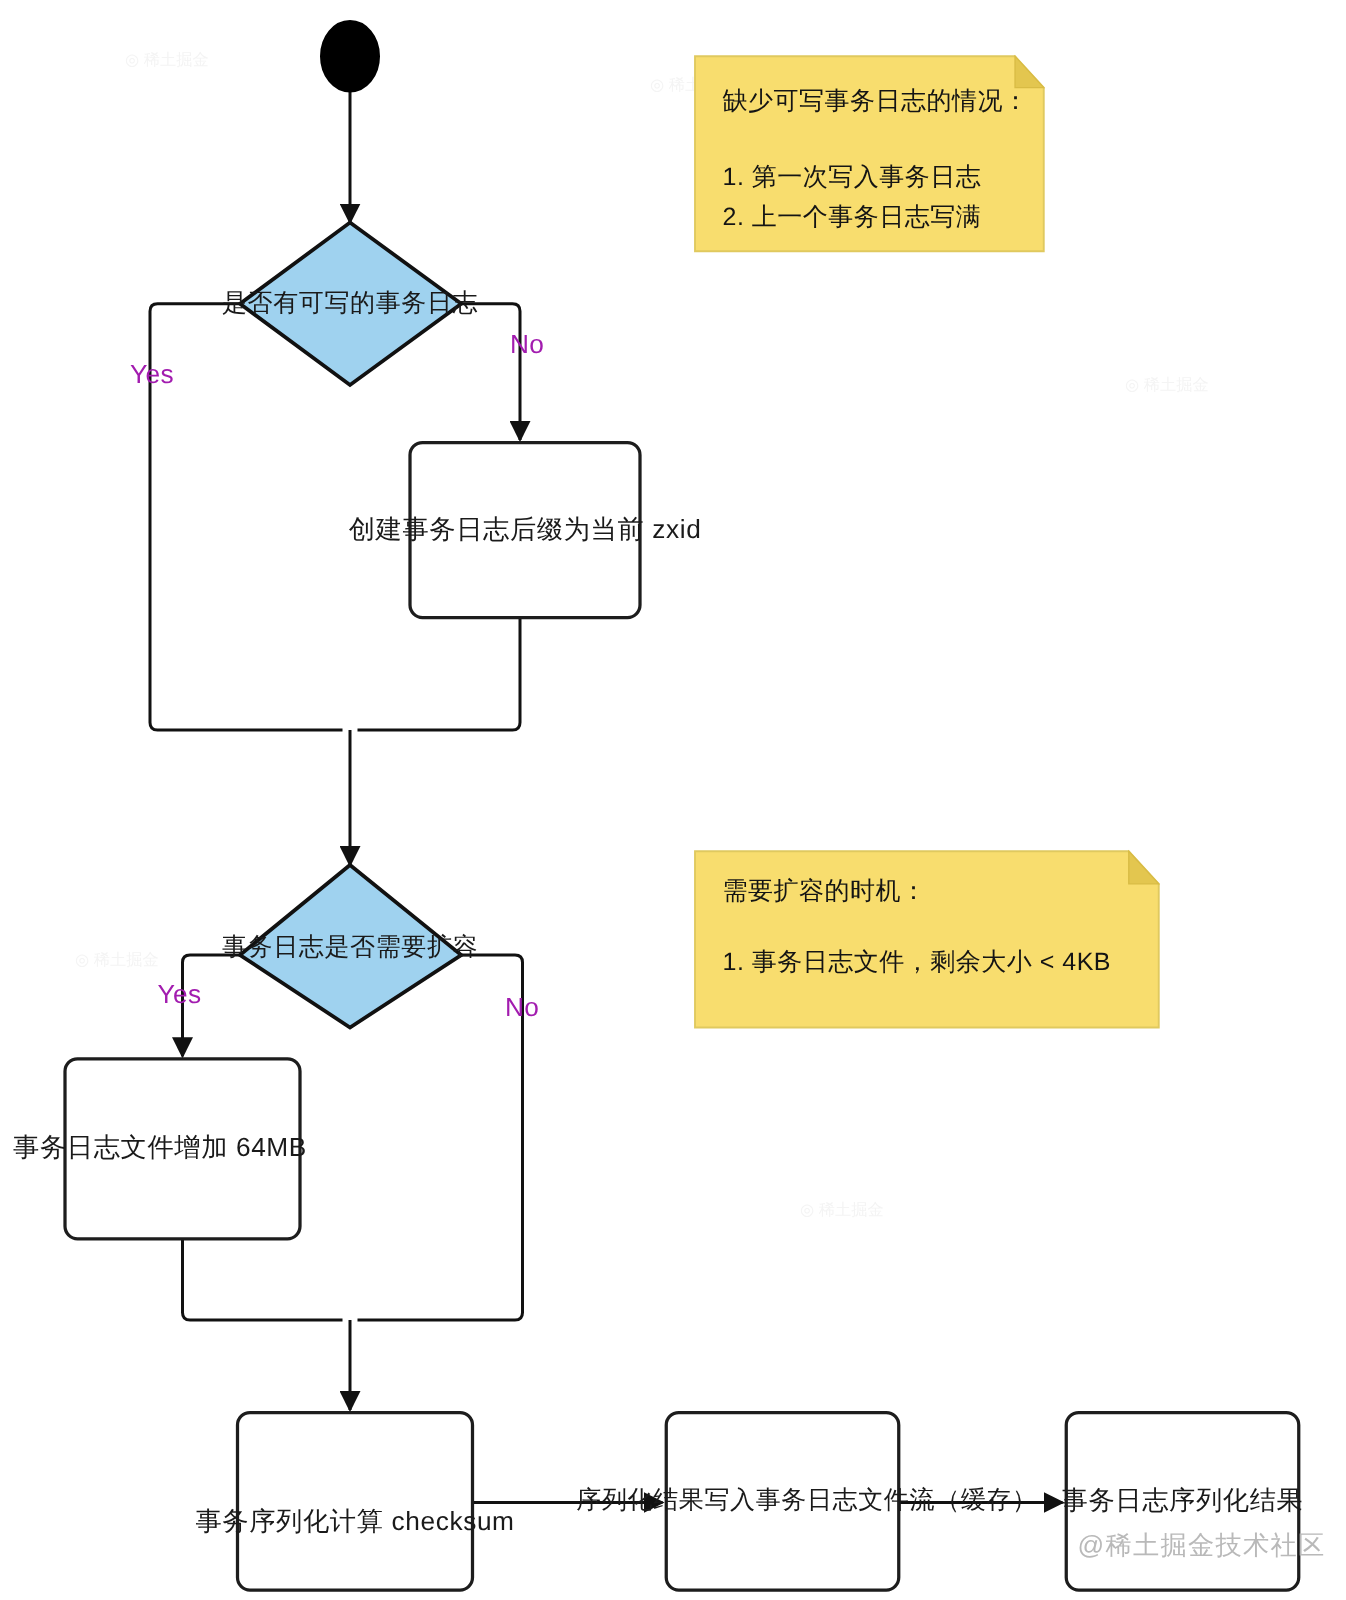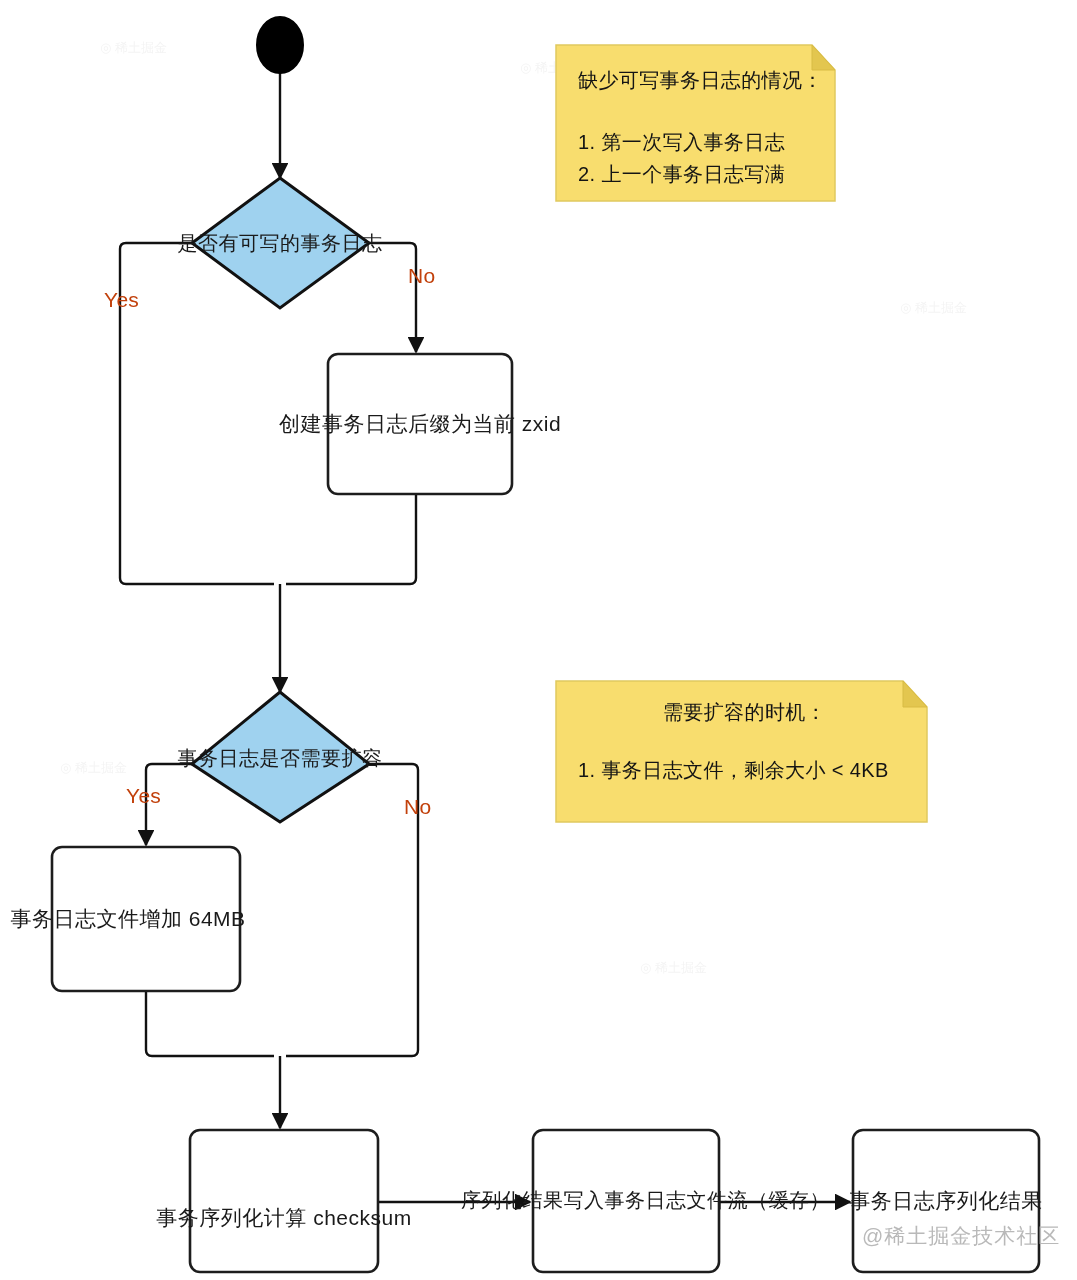--- a/index.html
+++ b/index.html
@@ -44,21 +44,21 @@
     letter-spacing: 0.5px;
   }
   .dia-text {
     font-size: 20px;
     line-height: 1.55;
     letter-spacing: 0.5px;
   }
   .edge-label {
     position: absolute;
     font-size: 21px;
-    color: #c2410c;
+    color: #a21caf;
     letter-spacing: 0.3px;
     white-space: nowrap;
   }
   .note {
     position: absolute;
     box-sizing: border-box;
   }
   .note-text {
     position: absolute;
     left: 22px;
@@ -210,20 +210,20 @@
   <div class="note" style="left:556px; top:45px; width:279px; height:180px;">
     <div class="note-text">
       <span class="note-title">缺少可写事务日志的情况：</span>
       <span class="note-item">1. 第一次写入事务日志</span>
       <span class="note-item">2. 上一个事务日志写满</span>
     </div>
   </div>
 
   <div class="note" style="left:556px; top:681px; width:371px; height:141px;">
     <div class="note-text" style="top:18px;">
-      <span class="note-title" style="margin-bottom:28px;text-align:center;">需要扩容的时机：</span>
+      <span class="note-title" style="margin-bottom:28px;">需要扩容的时机：</span>
       <span class="note-item">1. 事务日志文件，剩余大小 &lt; 4KB</span>
     </div>
   </div>
 
   <div class="watermark" style="left:862px; top:1222px;">@稀土掘金技术社区</div>
 
 </div>
 
 </body></html>

